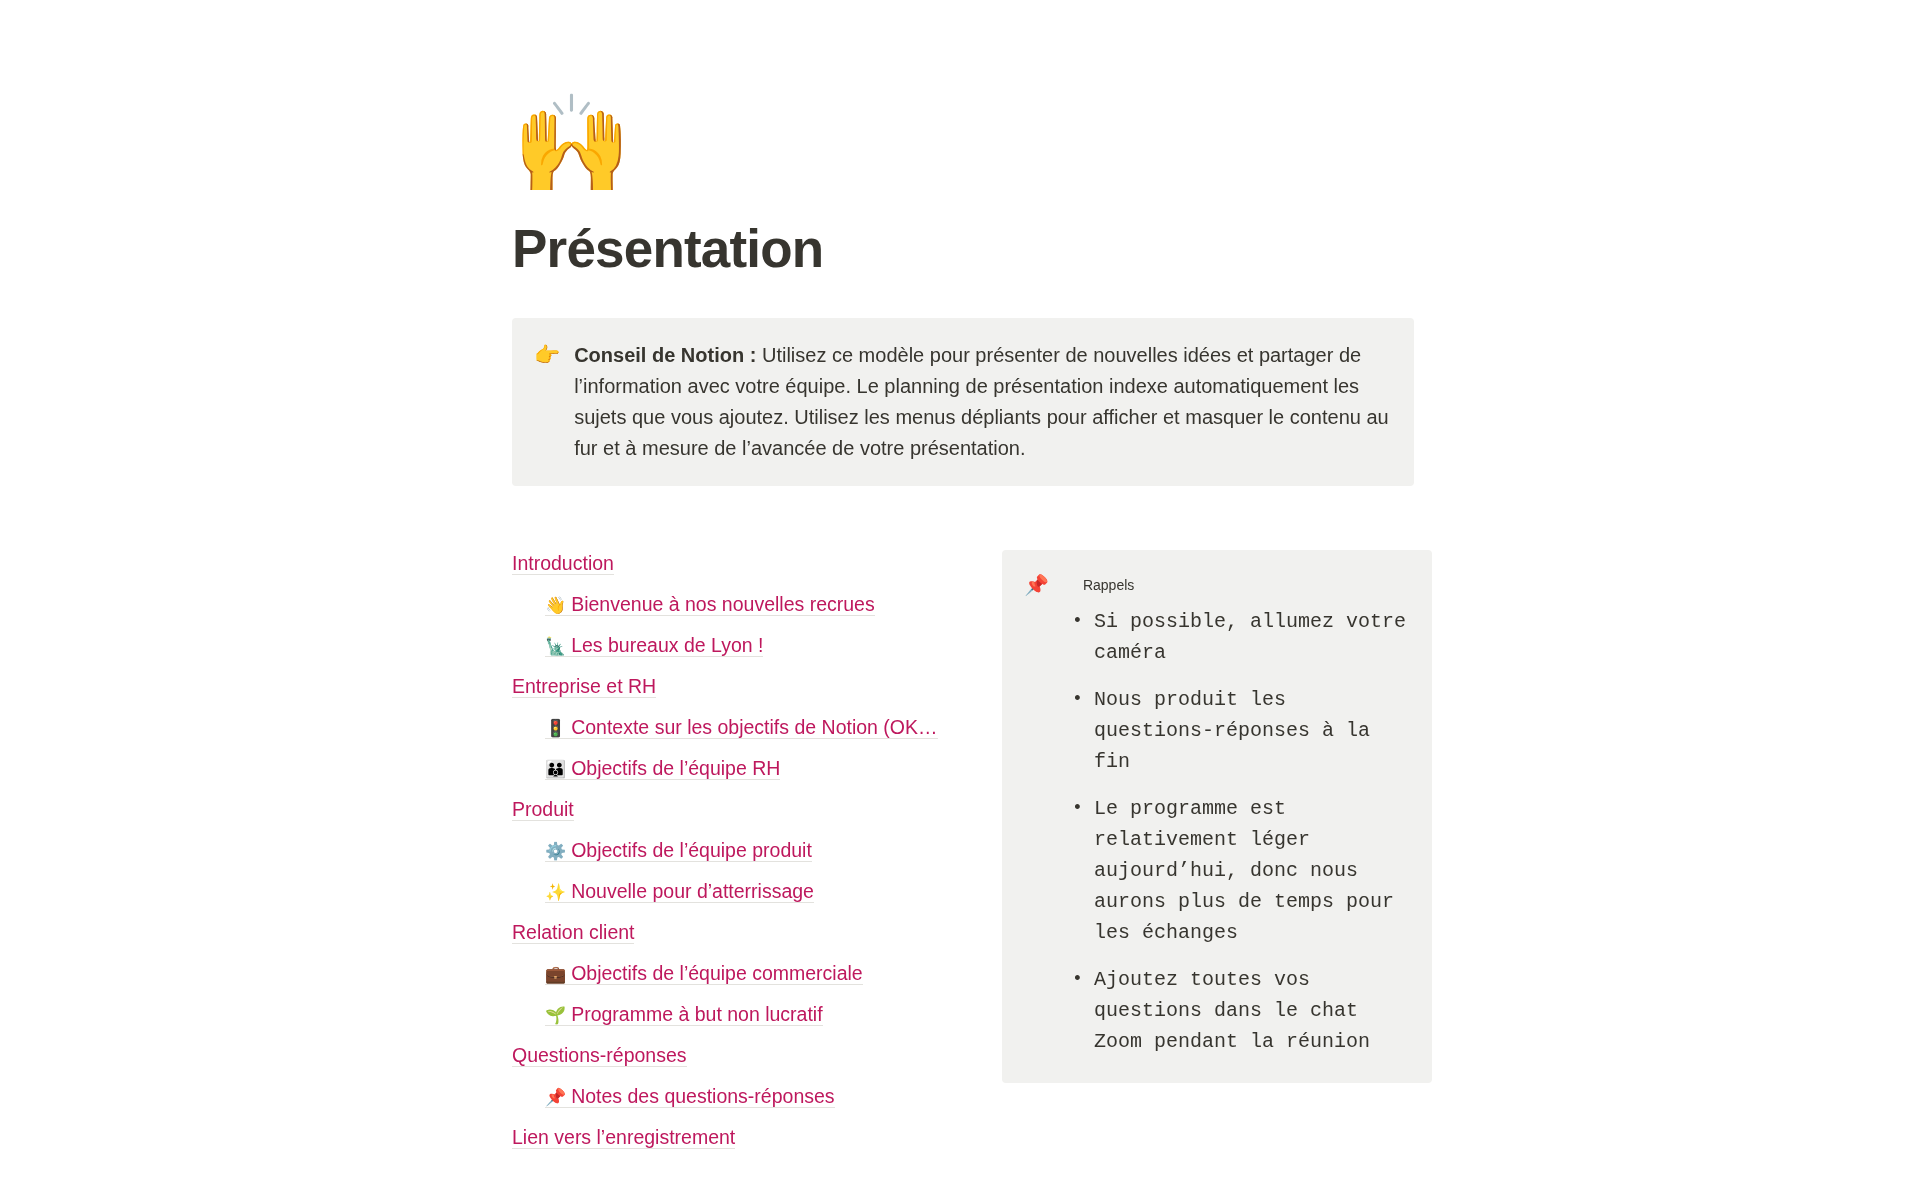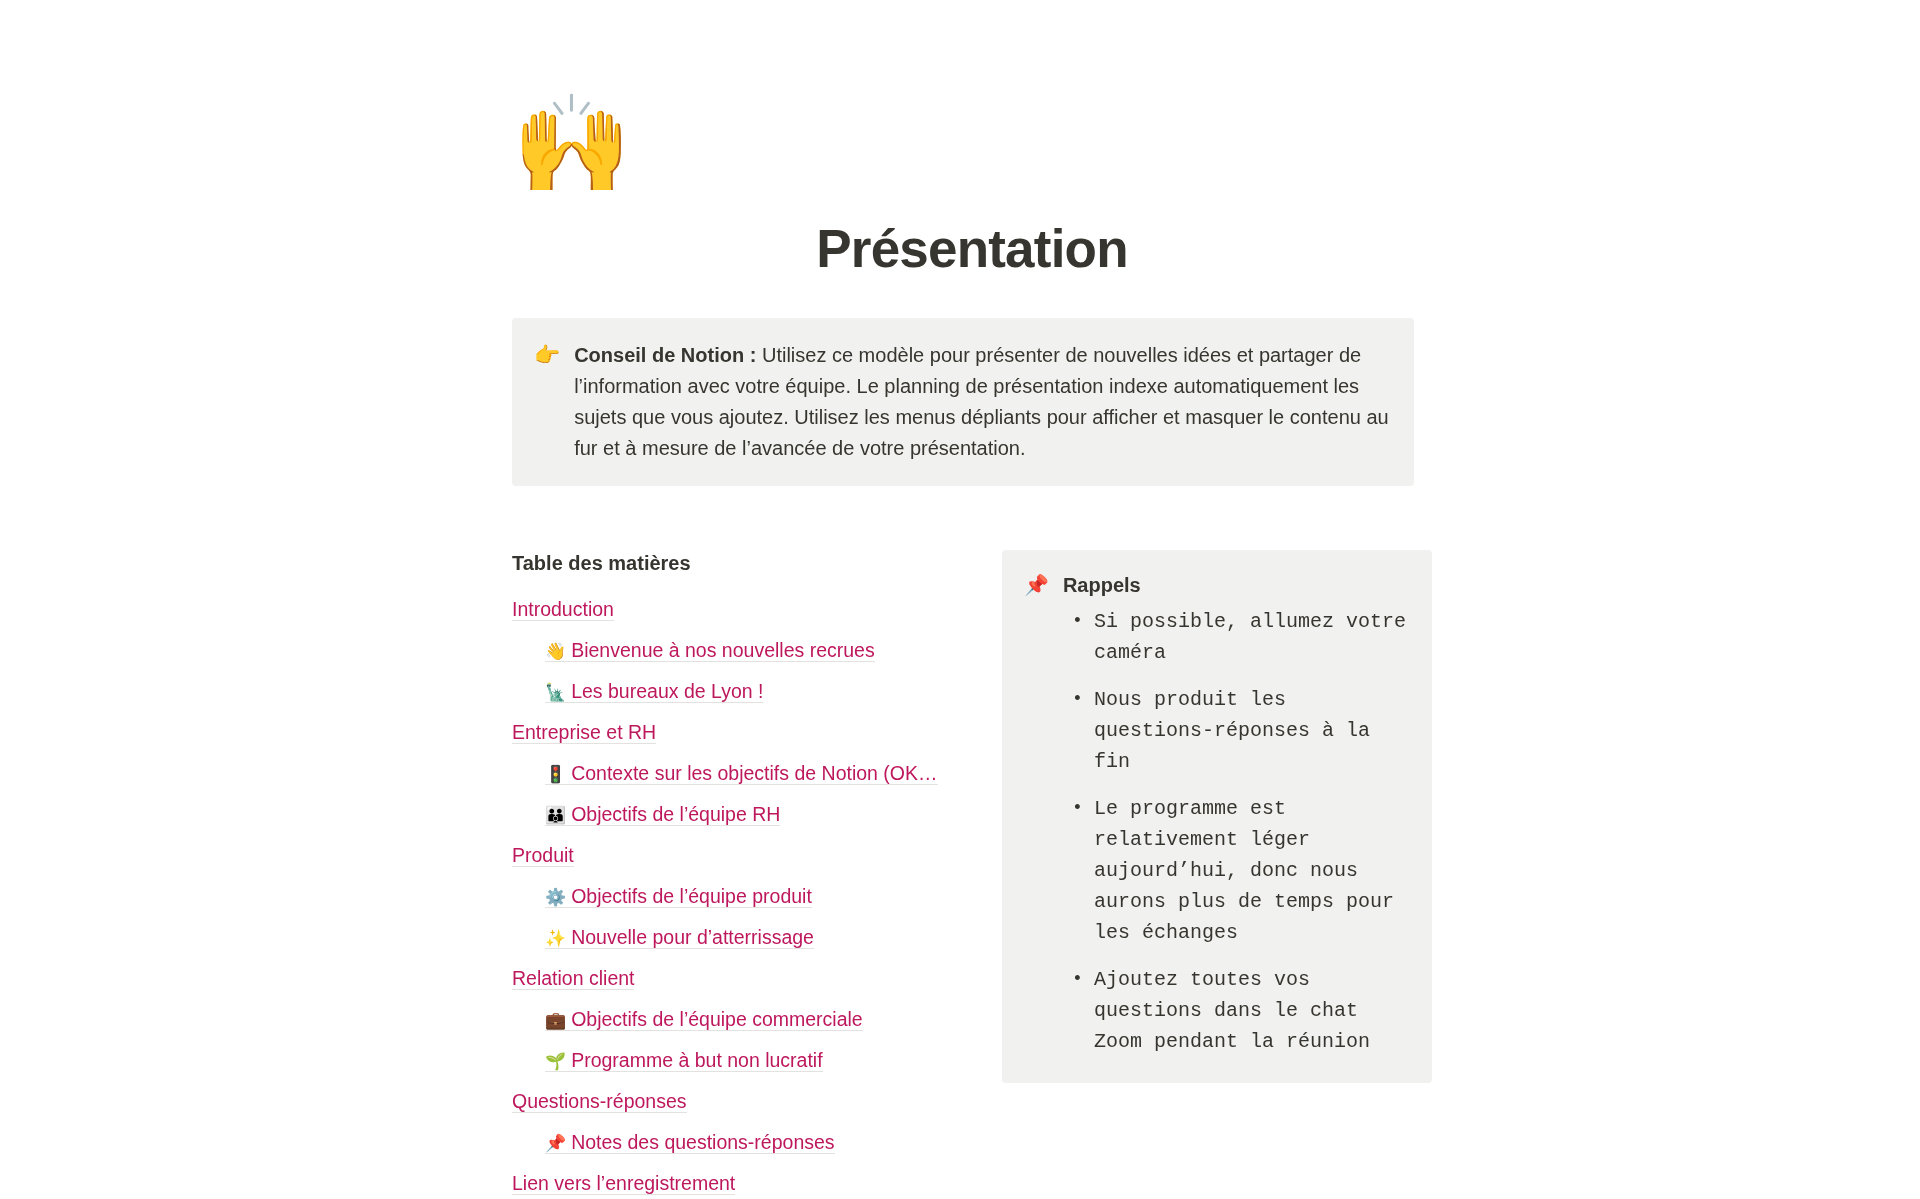--- a/index.html
+++ b/index.html
@@ -40,21 +40,20 @@
   }
 
   .page-title {
     font-size: 53px;
     font-weight: bold;
     letter-spacing: -0.8px;
     line-height: 1.1;
     color: #37352f;
     margin-top: 12px;
     margin-bottom: 0;
-    text-align: center;
   }
 
   
   .callout {
     margin-top: 40px;
     background: #f1f1ef;
     border-radius: 4px;
     padding: 22px 22px 22px 22px;
     display: flex;
     align-items: flex-start;
@@ -150,24 +149,25 @@
   }
   .rappels-emoji {
     font-family: "DejaVu Sans", "Liberation Sans", sans-serif;
     font-size: 20px;
     line-height: 26px;
     margin-right: 14px;
     flex: 0 0 auto;
     user-select: none;
   }
   .rappels-title {
-    font-size: 20px;
-    font-weight: bold;
-    color: #37352f;
-    line-height: 26px;
+    font-size: 14px;
+    font-weight: normal;
+    color: #37352f;
+    line-height: 26px;
+    margin-left: 20px;
   }
   .rappels-list {
     margin: 8px 0 0 0;
     padding-left: 70px;
     list-style: none;
     font-family: Liberation Mono, monospace;
   }
   .rappels-item {
     position: relative;
     font-size: 20px;
@@ -199,21 +199,20 @@
     <div class="callout">
       <span class="callout-emoji">👉</span>
       <div class="callout-text">
         <b>Conseil de Notion :</b><span> Utilisez ce modèle pour présenter de nouvelles idées et partager de l’information avec votre équipe. Le planning de présentation indexe automatiquement les sujets que vous ajoutez. Utilisez les menus dépliants pour afficher et masquer le contenu au fur et à mesure de l’avancée de votre présentation.</span>
       </div>
     </div>
 
     <div class="columns">
 
       <div class="col-left">
-        <div class="toc-heading">Table des matières</div>
         <div class="toc" id="toc-list">
             <div class="toc-row level-1"><a class="toc-link"><span>Introduction</span></a></div>
             <div class="toc-row level-2"><a class="toc-link"><span class="toc-emoji">👋</span><span>Bienvenue à nos nouvelles recrues</span></a></div>
             <div class="toc-row level-2"><a class="toc-link"><span class="toc-emoji">🗽</span><span>Les bureaux de Lyon !</span></a></div>
             <div class="toc-row level-1"><a class="toc-link"><span>Entreprise et RH</span></a></div>
             <div class="toc-row level-2"><a class="toc-link"><span class="toc-emoji">🚦</span><span>Contexte sur les objectifs de Notion (OK…</span></a></div>
             <div class="toc-row level-2"><a class="toc-link"><span class="toc-emoji">👪</span><span>Objectifs de l’équipe RH</span></a></div>
             <div class="toc-row level-1"><a class="toc-link"><span>Produit</span></a></div>
             <div class="toc-row level-2"><a class="toc-link"><span class="toc-emoji">⚙️</span><span>Objectifs de l’équipe produit</span></a></div>
             <div class="toc-row level-2"><a class="toc-link"><span class="toc-emoji">✨</span><span>Nouvelle pour d’atterrissage</span></a></div>

